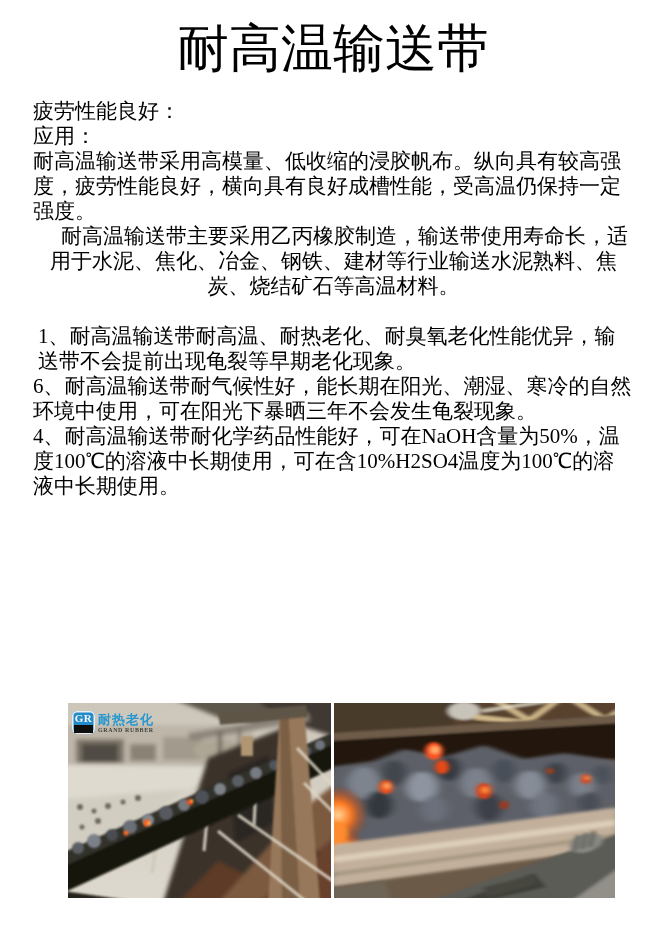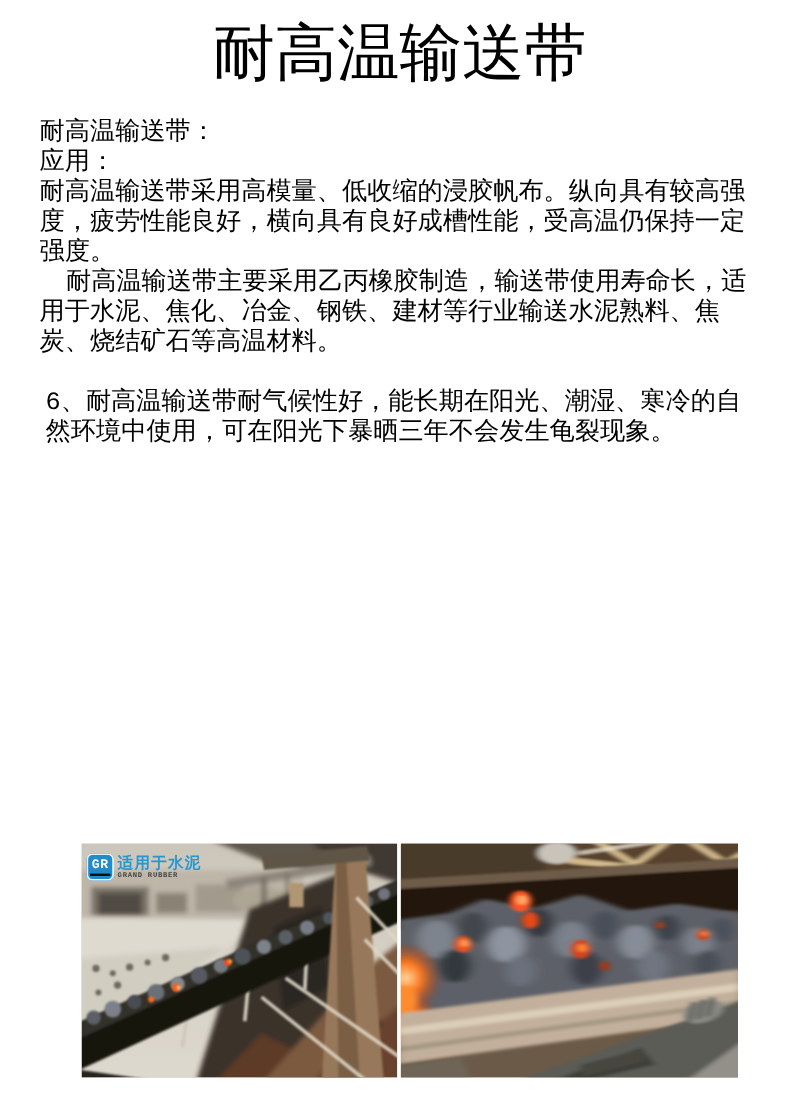--- a/index.html
+++ b/index.html
@@ -1,69 +1,71 @@
 <!DOCTYPE html>
 <html><head>
 <meta charset="utf-8">
 <style>
   html,body { margin:0; padding:0; background:#ffffff; }
   .page {
     position:relative; width:666px; height:930px; background:#ffffff;
-    overflow:hidden; font-family:Liberation Mono, monospace; color:#000;
+    overflow:hidden; font-family:Liberation Serif, serif; color:#000;
   }
   
   .page-title {
     margin:0; padding-top:20px; text-align:center;
     font-size:52px; line-height:58px; font-weight:400; color:#000;
   }
   
   .content {
     position:absolute; left:33px; top:99px; width:601px;
     font-size:21px; line-height:25px; color:#000;
   }
   .content p { margin:0; }
   .content > * + * { margin-top:25px; }
-  .app-para { text-indent:22px; }
+  .app-para { text-indent:22px;text-align:center; }
   .features p { margin:0; }
   .features p:first-child { padding-left:5px; }
   
   .photos { position:absolute; left:68px; top:703px; width:547px; height:195px; display:flex; gap:3px; }
   .photo { position:relative; height:195px; overflow:hidden; background:#cfc9bd; }
   .photo-left { width:263px; }
   .photo-right { width:281px; }
   .photo svg { display:block; width:100%; height:100%; }
   
   .logo { position:absolute; top:8px; left:4px; display:flex; align-items:flex-start; gap:3px; opacity:0.92; }
   .logo-badge {
     width:23px; height:23px; border-radius:5px; background:#1487cd;
     display:flex; align-items:center; justify-content:center;
     box-shadow: inset 0 0 0 1.5px #e8f3fb;
   }
   .logo-badge span {
     color:#ffffff; font-weight:bold; font-size:11px; line-height:11px;
-    border-bottom:2px solid #000000; padding:0 1px 1px 1px; letter-spacing:0.5px;
+    border-bottom:8px solid #000000; padding:0 1px 1px 1px; letter-spacing:0.5px;
   }
   .logo-text { display:flex; flex-direction:column; padding-top:2px; }
   .logo-cn { color:#1a93d2; font-size:13px; line-height:13px; font-weight:bold; letter-spacing:1px; }
   .logo-en { color:#3a3a3a; font-size:6px; line-height:8px; font-weight:bold; letter-spacing:0.6px; }
 </style>
 </head>
 <body>
 
 <div class="page">
 
   <h1 class="page-title">耐高温输送带</h1>
 
   <div class="content">
-    <p>耐高温输送带：</p>
+    <p>疲劳性能良好：</p>
     <p>应用：</p>
     <p>耐高温输送带采用高模量、低收缩的浸胶帆布。纵向具有较高强度，疲劳性能良好，横向具有良好成槽性能，受高温仍保持一定强度。</p>
     <p class="app-para">耐高温输送带主要采用乙丙橡胶制造，输送带使用寿命长，适用于水泥、焦化、冶金、钢铁、建材等行业输送水泥熟料、焦炭、烧结矿石等高温材料。</p>
     <div class="features">
+      <p>1、耐高温输送带耐高温、耐热老化、耐臭氧老化性能优异，输送带不会提前出现龟裂等早期老化现象。</p>
       <p>6、耐高温输送带耐气候性好，能长期在阳光、潮湿、寒冷的自然环境中使用，可在阳光下暴晒三年不会发生龟裂现象。</p>
+      <p>4、耐高温输送带耐化学药品性能好，可在NaOH含量为50%，温度100℃的溶液中长期使用，可在含10%H2SO4温度为100℃的溶液中长期使用。</p>
     </div>
   </div>
 
   <div class="photos">
 
     <div class="photo photo-left" title="水泥厂耐高温输送带输送热熟料现场">
       <svg viewBox="0 0 263 195" preserveAspectRatio="none">
         <defs>
           <filter id="Lb2" x="-20%" y="-20%" width="140%" height="140%">
               <feGaussianBlur stdDeviation="2"></feGaussianBlur>
@@ -160,21 +162,21 @@
             <line x1="236" y1="80" x2="268" y2="112"></line>
           <line x1="150" y1="128" x2="240" y2="200"></line>
             <line x1="170" y1="112" x2="268" y2="180"></line>
         </g>
       </svg>
       <div class="logo">
         <div class="logo-badge">
           <span>GR</span>
         </div>
         <div class="logo-text">
-          <span class="logo-cn">适用于水泥</span>
+          <span class="logo-cn">耐热老化</span>
           <span class="logo-en">GRAND RUBBER</span>
         </div>
       </div>
     </div>
 
     <div class="photo photo-right" title="输送带输送红热烧结矿特写">
       <svg viewBox="0 0 281 195" preserveAspectRatio="none">
         <defs>
           <filter id="Rmb" x="-20%" y="-20%" width="140%" height="140%">
               <feGaussianBlur stdDeviation="5 1.5"></feGaussianBlur>

